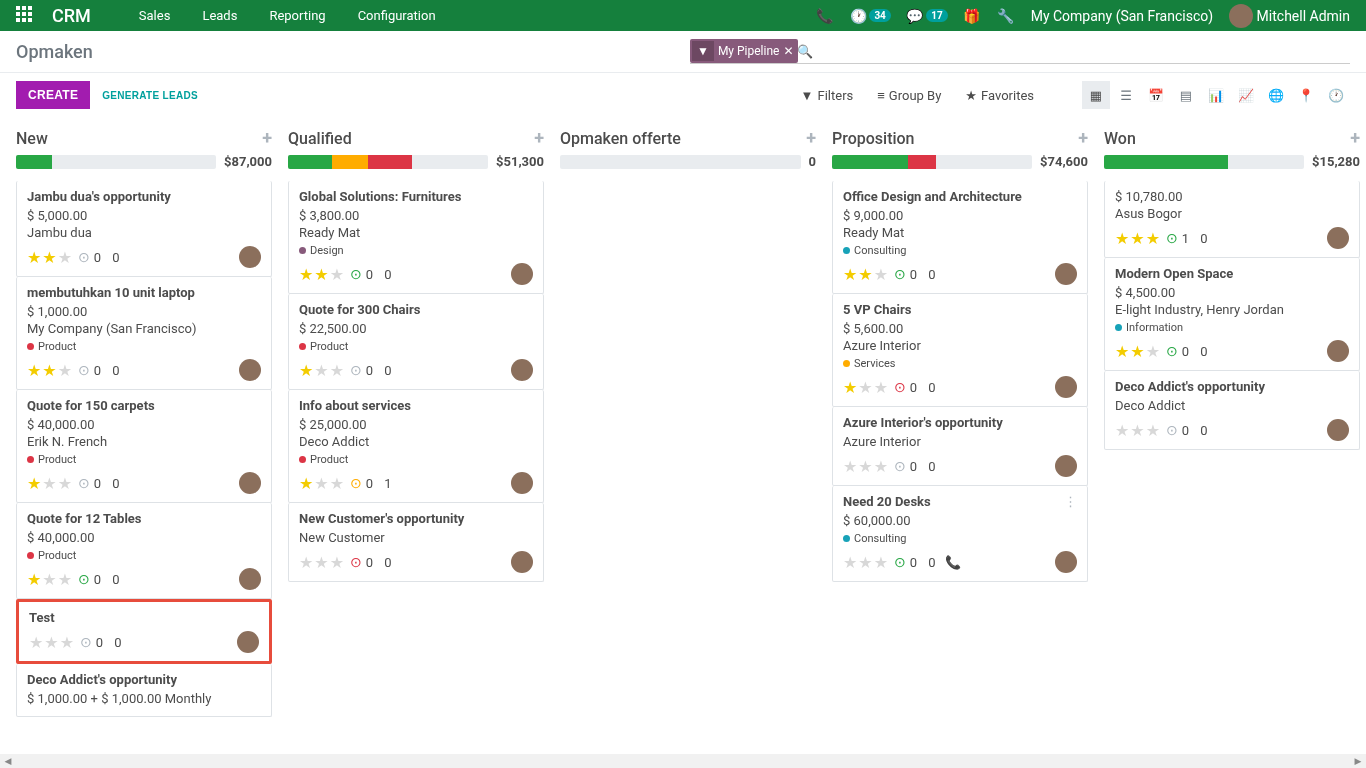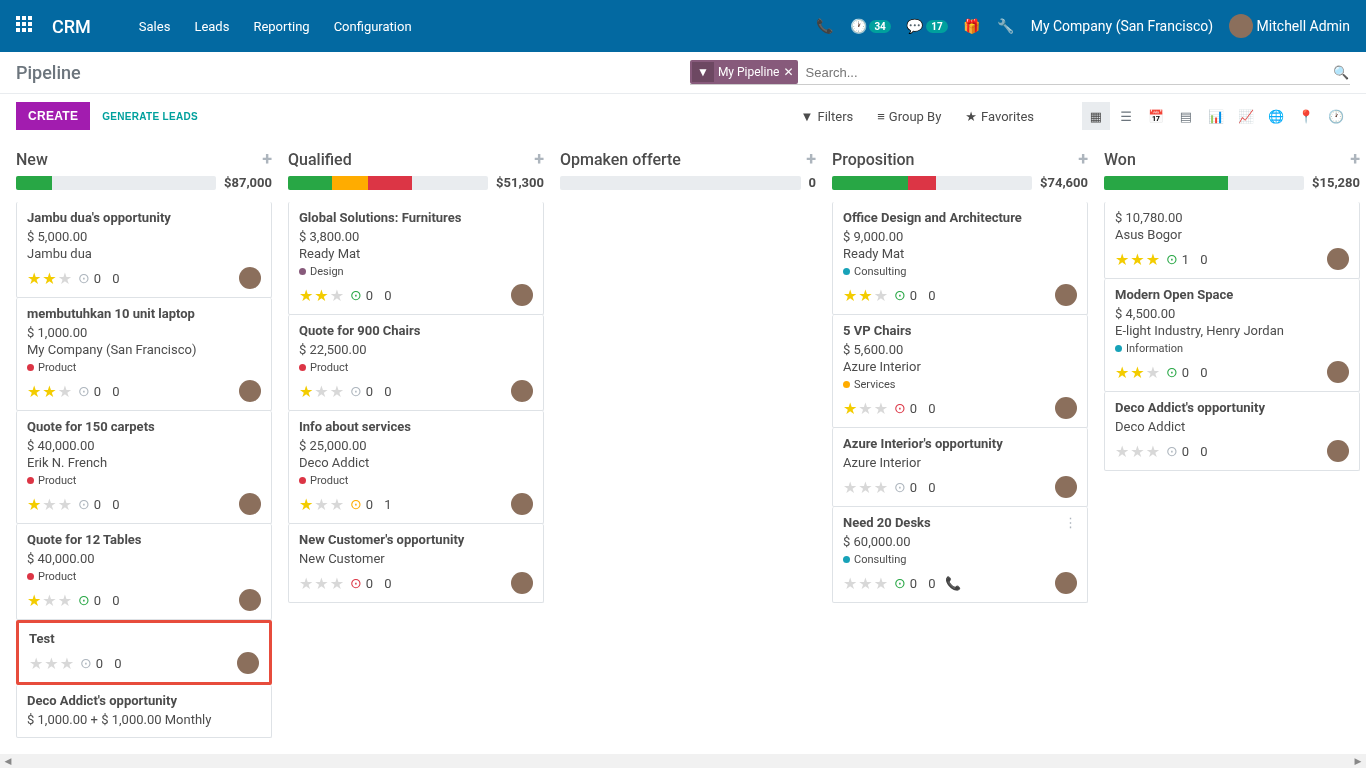--- a/index.html
+++ b/index.html
@@ -1,20 +1,20 @@
 <!DOCTYPE html>
 <html><head>
 <meta charset="utf-8">
 <style>
 * { box-sizing: border-box; margin: 0; padding: 0; }
 body { font-family: -apple-system, BlinkMacSystemFont, "Segoe UI", Roboto, sans-serif; font-size: 13px; color: #4c4c4c; background: #fff; overflow: hidden; }
-.topnav { background: #0369a1; color: #fff; height: 52px; display: flex; align-items: center; padding: 0 16px; }
+.topnav { background: #15803d; color: #fff; height: 31px; display: flex; align-items: center; padding: 0 16px; }
 .topnav .apps-icon { width: 20px; height: 20px; margin-right: 16px; cursor: pointer; }
 .topnav .brand { font-size: 18px; font-weight: 500; margin-right: 48px; }
-.topnav .menu { display: flex; gap: 24px; }
+.topnav .menu { display: flex; gap: 32px; }
 .topnav .menu a { color: #fff; text-decoration: none; font-size: 13px; cursor: pointer; }
 .topnav .right { margin-left: auto; display: flex; align-items: center; gap: 16px; }
 .topnav .icon-btn { cursor: pointer; display: flex; align-items: center; font-size: 14px; position: relative; }
 .badge { background: #00a09d; color: #fff; font-size: 10px; padding: 1px 5px; border-radius: 8px; margin-left: 2px; font-weight: bold; }
 .avatar { width: 24px; height: 24px; border-radius: 50%; background: #8b6f5c; display: inline-block; }
 .controlbar { display: flex; align-items: center; padding: 8px 16px; border-bottom: 1px solid #e9ecef; }
 .breadcrumb { font-size: 18px; color: #6c757d; font-weight: 500; }
 .search-wrap { margin-left: auto; display: flex; align-items: center; border-bottom: 1px solid #ccc; width: 660px; }
 .facet { background: #875a7b; color: #fff; font-size: 12px; padding: 2px 4px 2px 2px; display: flex; align-items: center; border-radius: 2px; }
 .facet .facet-icon { background: #6d4862; padding: 3px 5px; margin-right: 4px; }
@@ -91,28 +91,27 @@
     <span class="icon-btn">🕐<span class="badge">34</span></span>
     <span class="icon-btn">💬<span class="badge">17</span></span>
     <span class="icon-btn">🎁</span>
     <span class="icon-btn">🔧</span>
     <span class="icon-btn">My Company (San Francisco)</span>
     <span class="icon-btn"><span class="avatar"></span>&nbsp;<span>Mitchell Admin</span></span>
   </div>
 </div>
 
 <div class="controlbar">
-  <span class="breadcrumb">Pipeline</span>
+  <span class="breadcrumb">Opmaken</span>
   <div class="search-wrap">
     <span class="facet">
       <span class="facet-icon">▼</span>
       <span>My Pipeline</span>
       <span class="close">✕</span>
     </span>
-    <input class="search-input" placeholder="Search..." style="">
     <span class="search-icon">🔍</span>
   </div>
 </div>
 
 <div class="actionbar">
   <button class="btn-primary">CREATE</button>
   <button class="btn-link">GENERATE LEADS</button>
   <div class="toolbar">
     <span class="tool">
         <span>▼</span>
@@ -237,21 +236,21 @@
         <div class="stars">
             <span class="star filled">★</span>
             <span class="star filled">★</span>
             <span class="star ">★</span>
           </div>
         <span class="clock green">⊙</span>
         <span class="counts">0 0</span>
 
         <span class="card-avatar"></span>
       </div></div>
-      <div class="card"><div class="card-title">Quote for 900 Chairs</div><div class="card-amount">$ 22,500.00</div><div class="tag"><span class="tag-dot" style="background:#dc3545"></span>Product</div><div class="card-footer">
+      <div class="card"><div class="card-title">Quote for 300 Chairs</div><div class="card-amount">$ 22,500.00</div><div class="tag"><span class="tag-dot" style="background:#dc3545"></span>Product</div><div class="card-footer">
         <div class="stars">
             <span class="star filled">★</span>
             <span class="star ">★</span>
             <span class="star ">★</span>
           </div>
         <span class="clock">⊙</span>
         <span class="counts">0 0</span>
 
         <span class="card-avatar"></span>
       </div></div>

